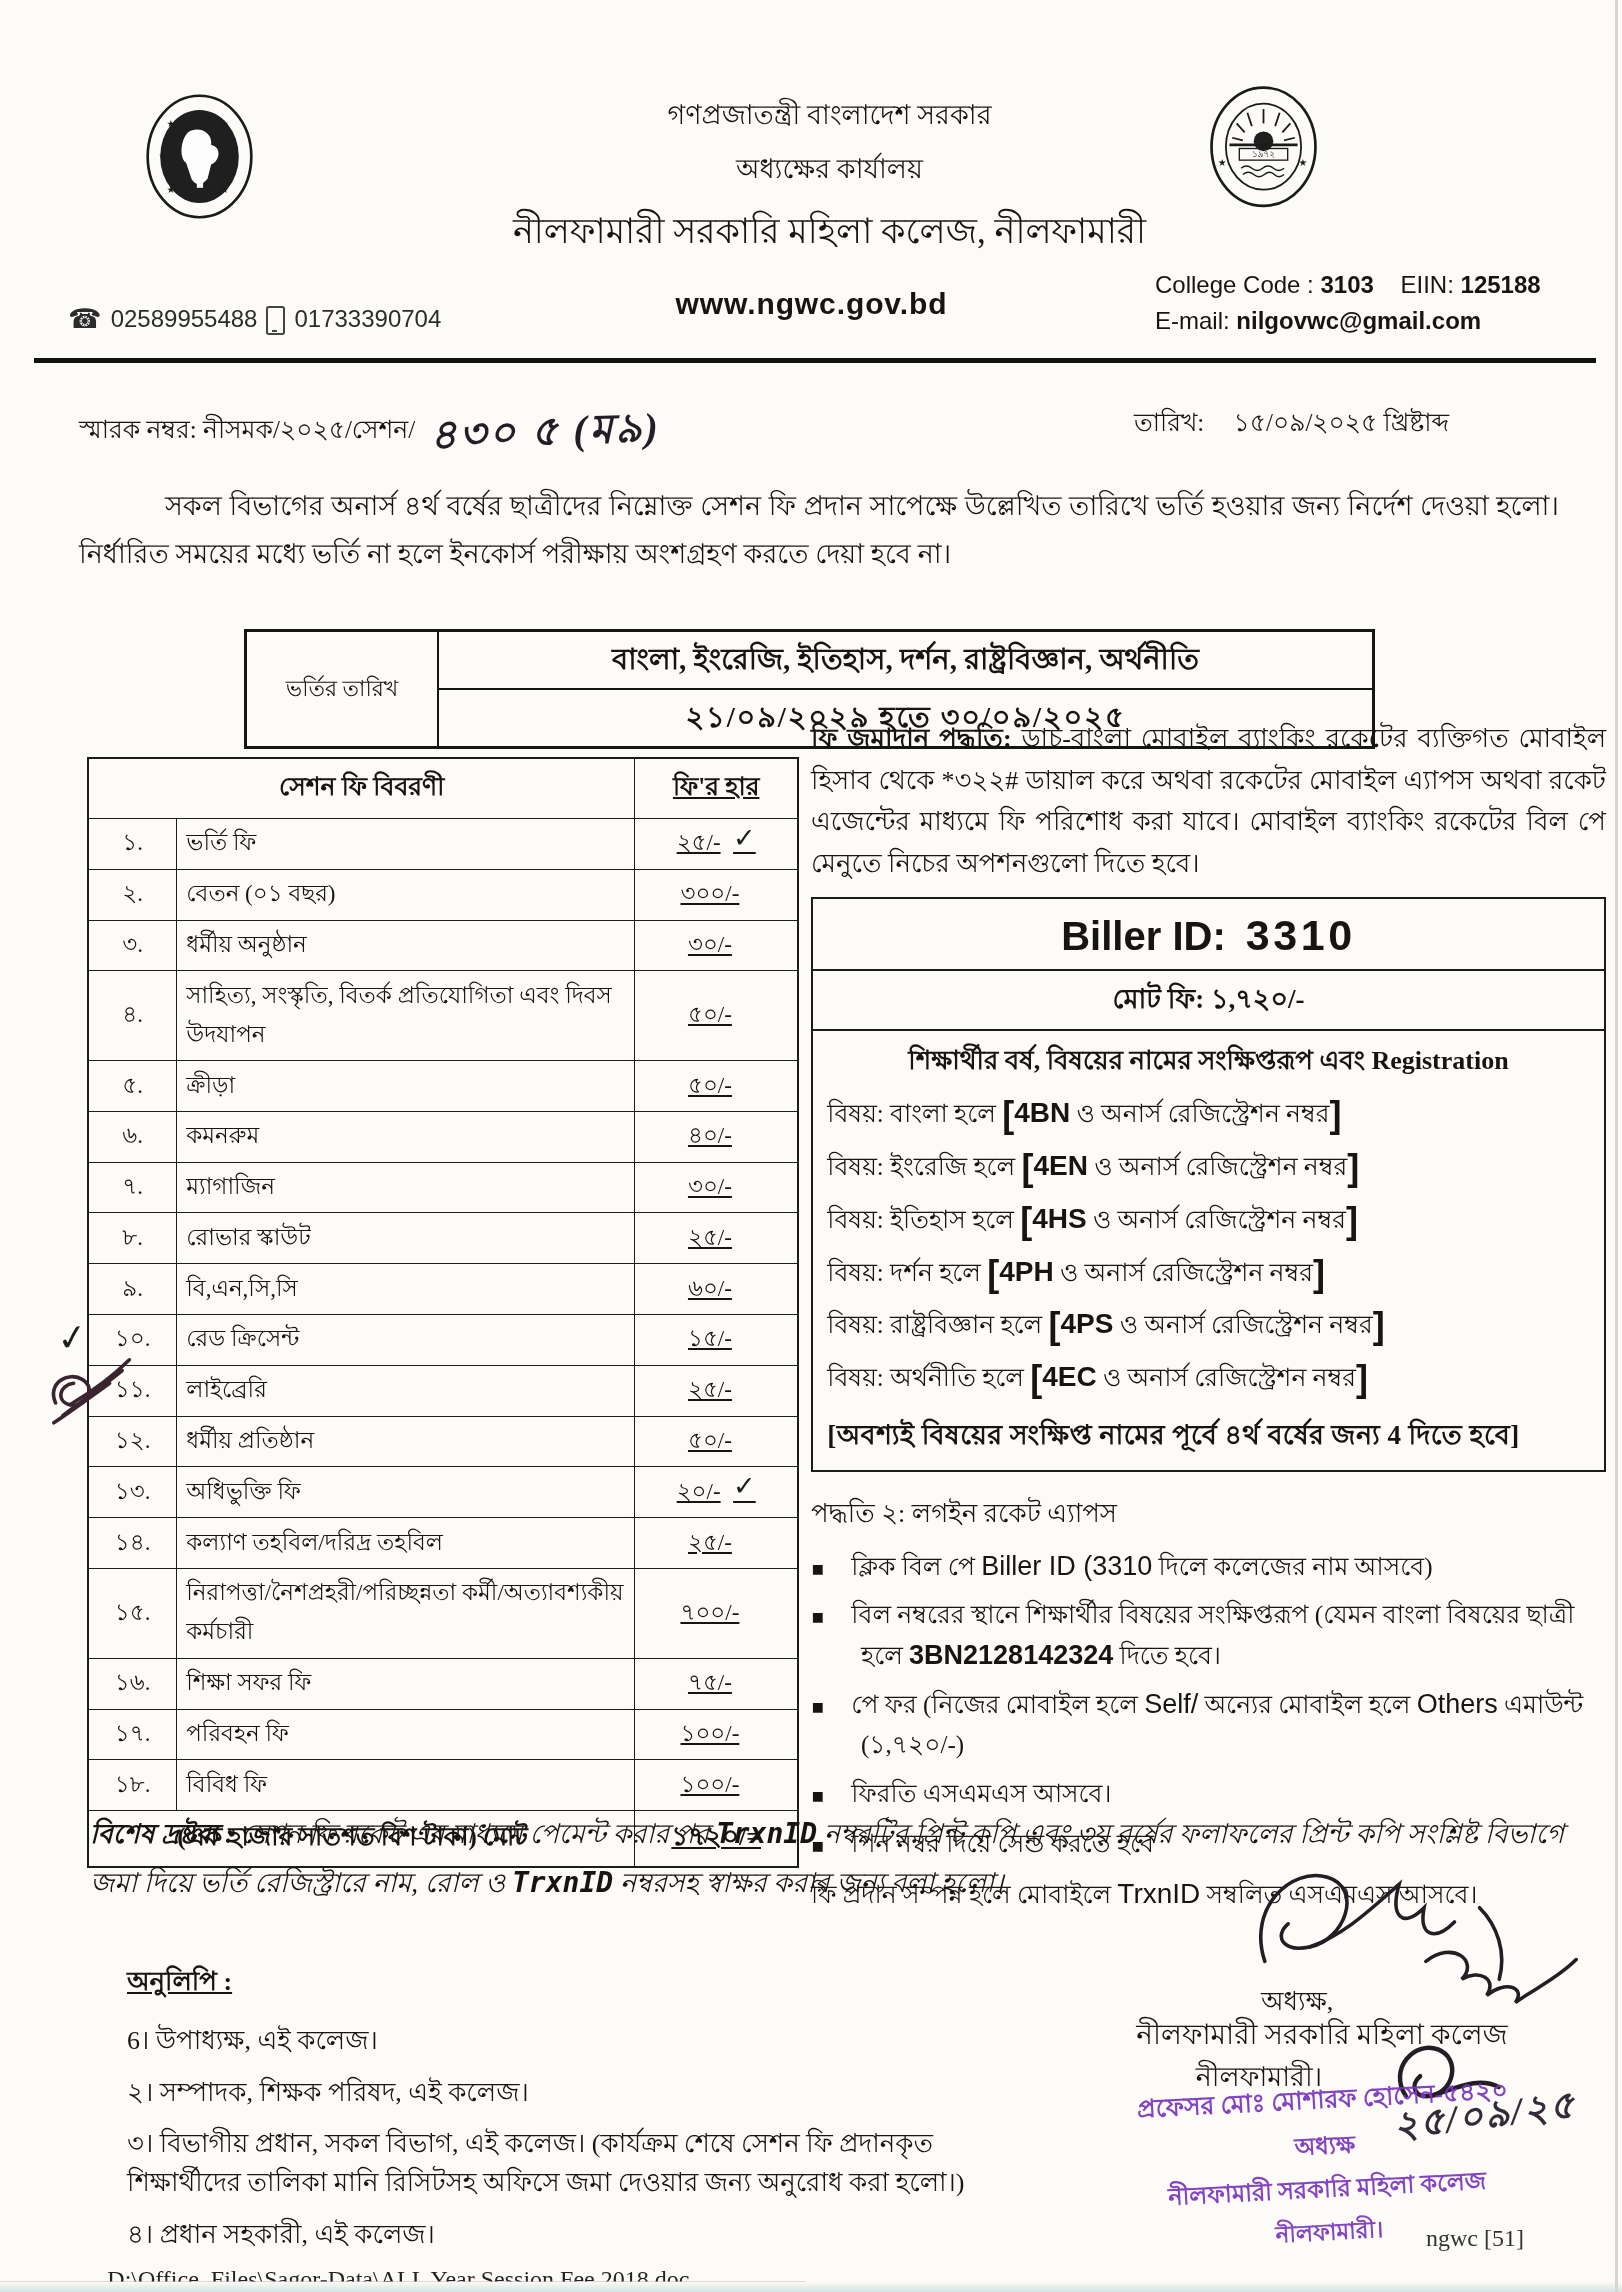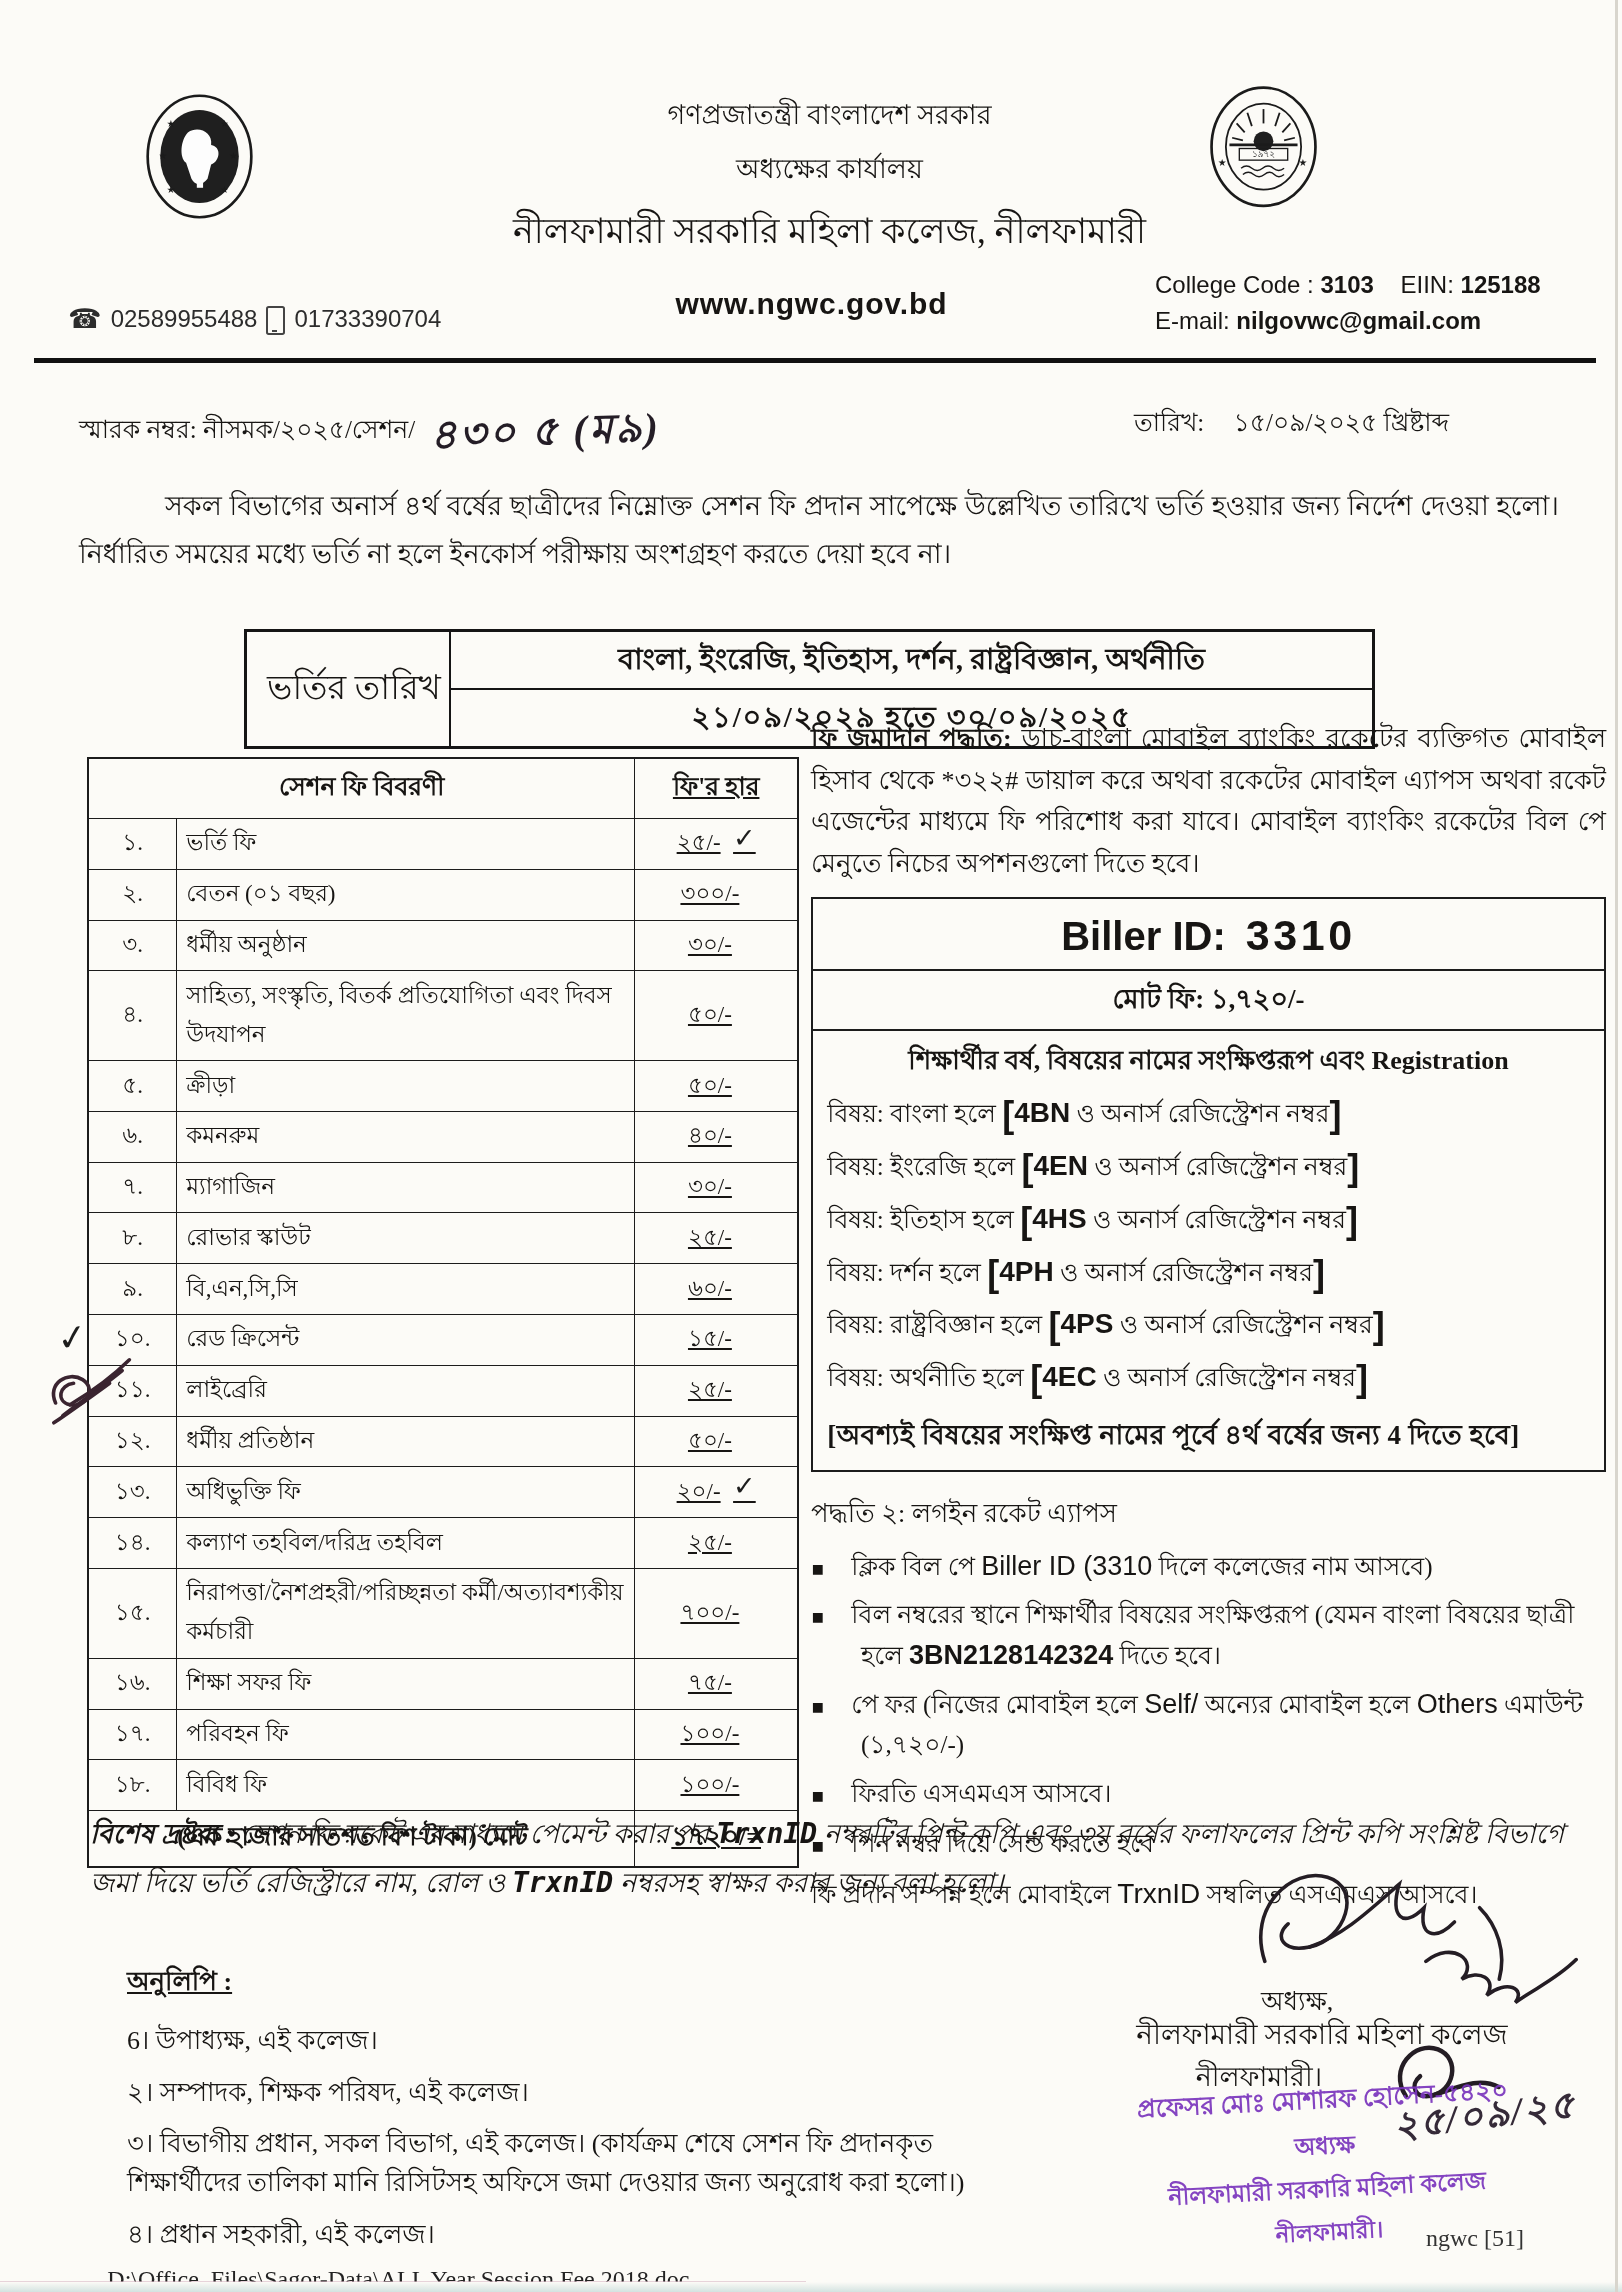--- a/index.html
+++ b/index.html
@@ -34,21 +34,21 @@
               display:inline-block;transform:rotate(-2deg);vertical-align:-7.2px;margin-left:9px;}
   .dateline{left:1134px;top:403px;font-size:25px;}
   .dateline .lbl{margin-right:23px;}
 
   
   .body-par{left:79px;top:482px;width:1480px;font-size:27px;line-height:1.78;text-align:justify;text-indent:86px;}
 
   
   .adm{left:244px;top:629px;width:1125px;border:3.6px solid #151515;display:flex;}
   .adm-left{width:190px;border-right:2.7px solid #151515;display:flex;align-items:center;justify-content:center;
-            font-size:34px;margin-left:12px;}
+            font-size:22px;}
   .adm-right{flex:1;}
   .adm-r1{height:56px;border-bottom:2.7px solid #151515;display:flex;align-items:center;justify-content:center;
           font-size:29px;font-weight:bold;}
   .adm-r2{height:56px;display:flex;align-items:center;justify-content:center;font-size:29px;font-weight:bold;letter-spacing:1.8px;}
 
   
   .feewrap{left:87px;top:757px;}
   table.fee{border-collapse:collapse;width:712px;border:2.7px solid #1c1c1c;}
   table.fee td{border:1.8px solid #1c1c1c;font-size:23px;padding:5.4px 9px;vertical-align:middle;position:relative;}
   td.no{width:64px;text-align:center;}

